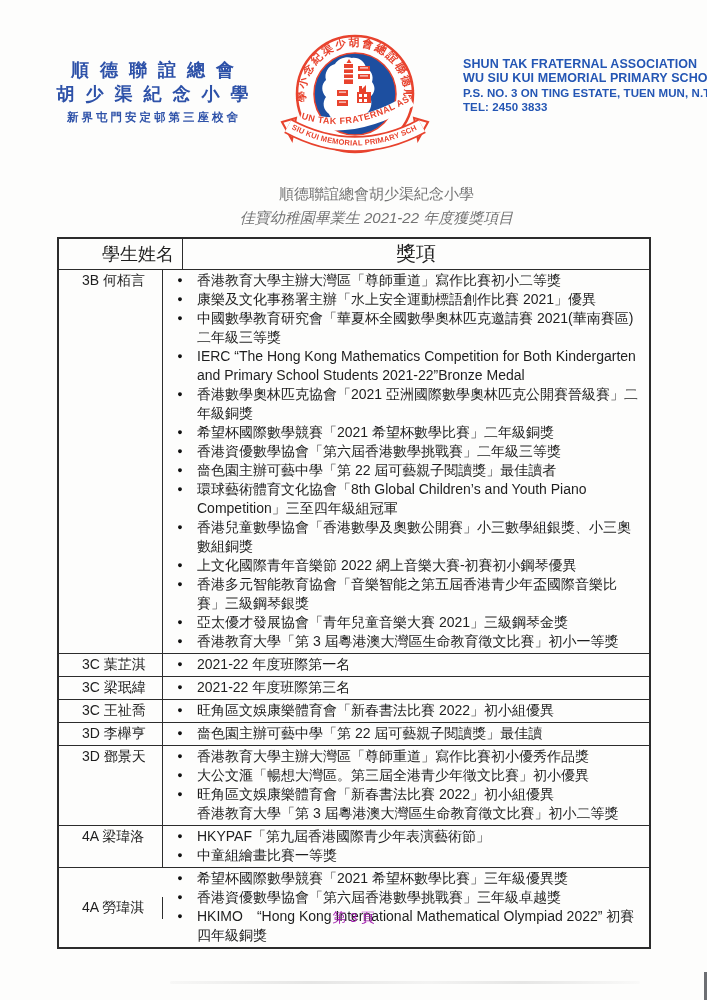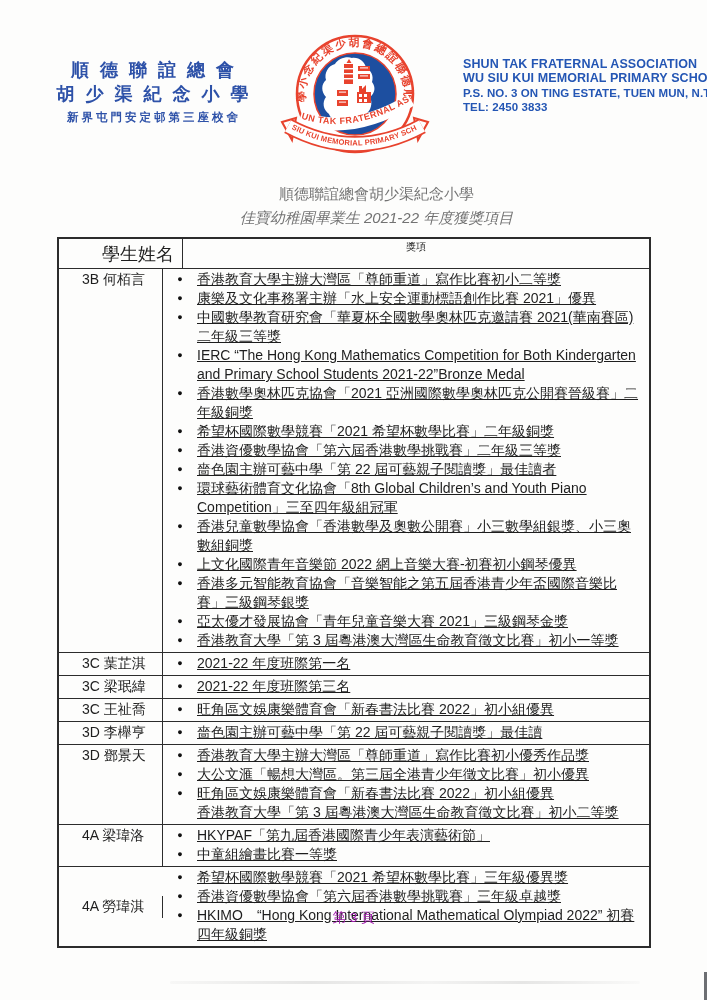--- a/index.html
+++ b/index.html
@@ -52,38 +52,38 @@
     position:absolute; left:57px; top:237px; width:594px;
     border:2px solid #2c2c2c; box-sizing:border-box;
     color:#1e1e1e;
   }
   .thead { display:flex; border-bottom:1.5px solid #2c2c2c; }
   .th-name {
     width:88px; flex:none; box-sizing:border-box;
     border-right:1.5px solid #2c2c2c;
     padding:3px 4px 2px 7px; font-size:18px;margin-left:36px;
   }
-  .th-awards { flex:1; text-align:center; padding:1px 0 2px 0; font-size:10px; }
+  .th-awards { flex:1; text-align:center; padding:1px 0 2px 0; font-size:20px; }
 
   .trow { display:flex; border-bottom:1.5px solid #2c2c2c;padding-left:16px; }
   .trow:last-child { border-bottom:none;align-items:center; }
   .cell { box-sizing:border-box; }
   .name-cell {
     width:88px; flex:none;
     border-right:1.5px solid #2c2c2c;
     padding:1px 2px 2px 7px; font-size:14px; line-height:19px;
     white-space:nowrap;
   }
   .awards-cell { flex:1; padding:1px 0 2px 0; }
   .award { display:flex; font-size:14px; line-height:19px; }
   .bullet {
     flex:none; width:34px; text-align:center;
     font-size:9px; line-height:19px; color:#111;
   }
-  .atext { flex:1; padding-right:8px;text-decoration:underline; }
+  .atext { flex:1; padding-right:8px; }
 
   
   .page-footer {
     position:absolute; left:0; top:909px; width:707px;
     text-align:center; font-size:13.5px; color:#a21caf;
   }
 
   
   .scan-smudge {
     position:absolute; left:170px; top:981px; width:470px; height:3px;

